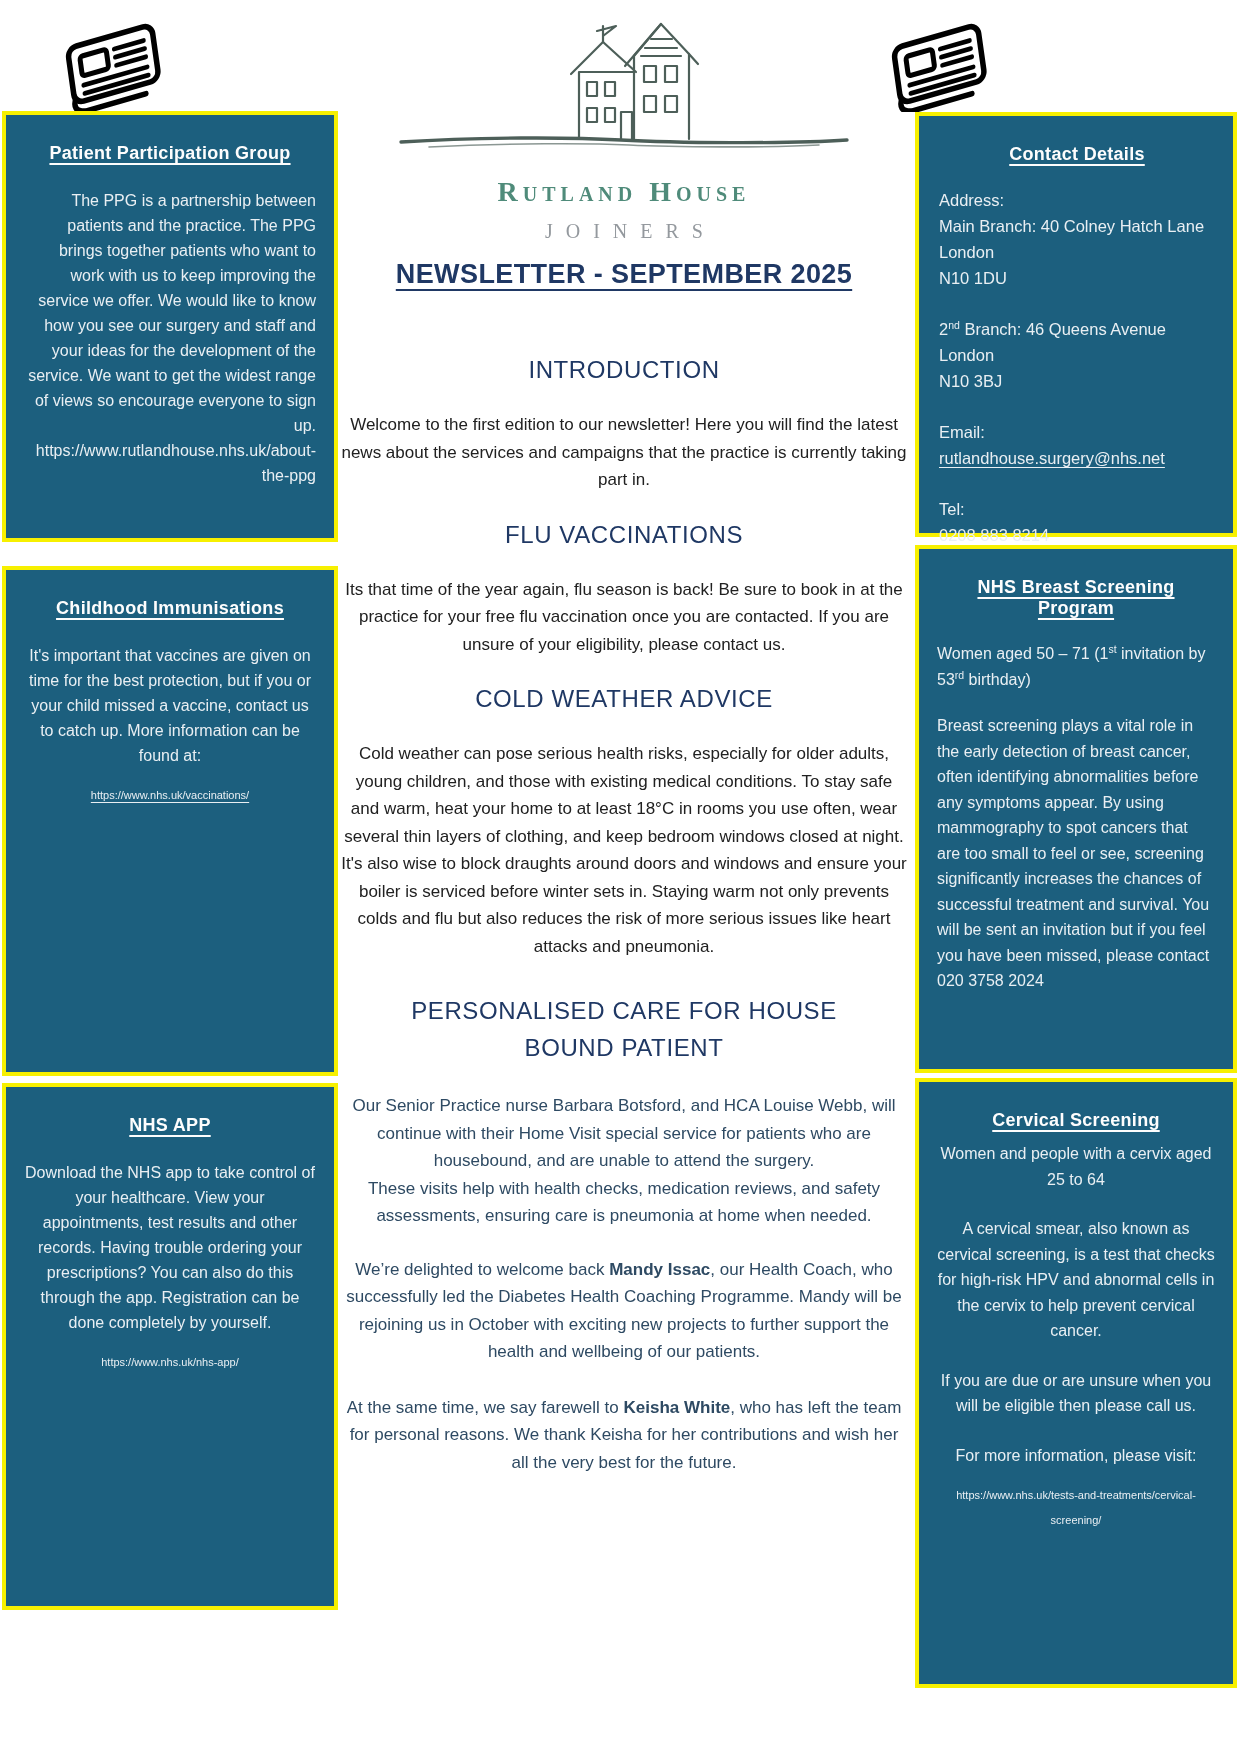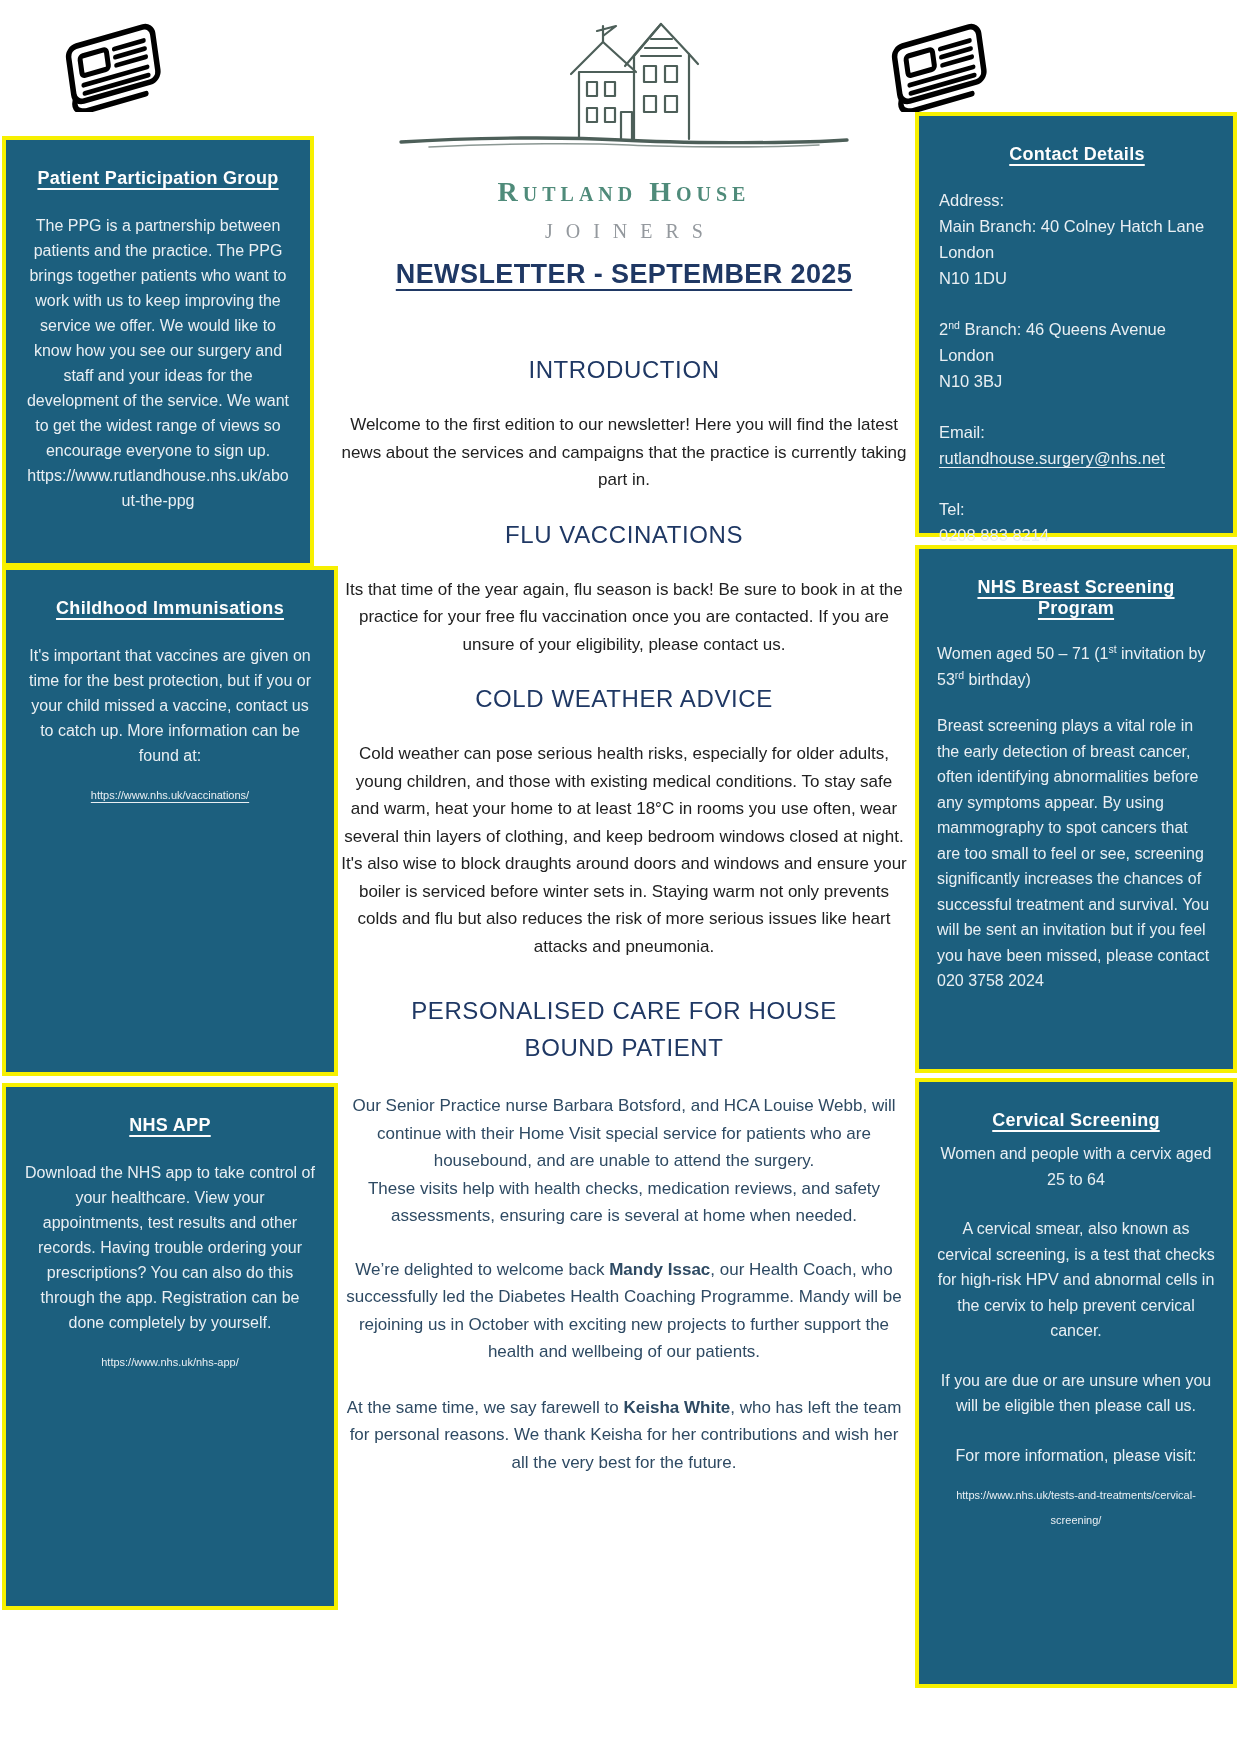--- a/index.html
+++ b/index.html
@@ -5,25 +5,25 @@
   html,body{margin:0;padding:0;background:#fff;}
   .page{position:relative;width:1241px;height:1755px;margin:0 auto;background:#ffffff;
         font-family:"Liberation Sans",sans-serif;overflow:hidden;}
 
   
   .box{position:absolute;box-sizing:border-box;background:#1C5F7E;border:4px solid #F7F000;
        color:#E9EFF3;padding:14px 18px;}
   .box h3{margin:14px 0 0;text-align:center;font-size:18px;font-weight:bold;color:#FDFDFD;
           text-decoration:underline;text-decoration-thickness:2px;text-underline-offset:4px;letter-spacing:.3px;}
   .box .bd{margin:24px 0 0;font-size:16px;line-height:25px;text-align:center;overflow-wrap:anywhere;}
-  .box .bd.left{text-align:center;}
+  .box .bd.left{text-align:right;}
   .box .lnk{margin:15px 0 0;font-size:11px;line-height:25px;text-align:center;cursor:pointer;overflow-wrap:anywhere;}
   .u{text-decoration:underline;text-underline-offset:3px;}
 
-  #box-ppg     {left:2px;  top:136px; width:312px;height:431px;}
+  #box-ppg     {left:2px;  top:111px; width:336px;height:431px;}
   #box-imm     {left:2px;  top:566px; width:336px;height:510px;}
   #box-app     {left:2px;  top:1083px;width:336px;height:527px;}
   #box-contact {left:915px;top:112px; width:322px;height:425px;font-size:16.5px;padding-left:20px;}
   #box-breast  {left:915px;top:545px; width:322px;height:528px;}
   #box-cerv    {left:915px;top:1078px;width:322px;height:610px;}
 
   
   .cline{font-size:16.5px;line-height:26px;text-align:left;}
   .cgap{height:25px;}
   #box-contact .cblock{margin-top:22px;}
@@ -139,21 +139,21 @@
     <p class="para">Welcome to the first edition to our newsletter! Here you will find the latest news about the services and campaigns that the practice is currently taking part in.</p>
 
     <h2 id="h-flu" class="h2">FLU VACCINATIONS</h2>
     <p class="para">Its that time of the year again, flu season is back! Be sure to book in at the practice for your free flu vaccination once you are contacted. If you are unsure of your eligibility, please contact us.</p>
 
     <h2 id="h-cold" class="h2">COLD WEATHER ADVICE</h2>
     <p class="para">Cold weather can pose serious health risks, especially for older adults, young children, and those with existing medical conditions. To stay safe and warm, heat your home to at least 18°C in rooms you use often, wear several thin layers of clothing, and keep bedroom windows closed at night. It's also wise to block draughts around doors and windows and ensure your boiler is serviced before winter sets in. Staying warm not only prevents colds and flu but also reduces the risk of more serious issues like heart attacks and pneumonia.</p>
 
     <h2 id="h-pers" class="h2"><span>PERSONALISED CARE FOR HOUSE</span><br><span>BOUND PATIENT</span></h2>
     <p class="para blue">Our Senior Practice nurse Barbara Botsford, and HCA Louise Webb, will continue with their Home Visit special service for patients who are housebound, and are unable to attend the surgery.</p>
-    <p class="para blue p2">These visits help with health checks, medication reviews, and safety assessments, ensuring care is several at home when needed.</p>
+    <p class="para blue p2">These visits help with health checks, medication reviews, and safety assessments, ensuring care is pneumonia at home when needed.</p>
 
     <p class="para blue"><span>We’re delighted to welcome back </span><span class="bold">Mandy Issac</span><span>, our Health Coach, who successfully led the Diabetes Health Coaching Programme. Mandy will be rejoining us in October with exciting new projects to further support the health and wellbeing of our patients.</span></p>
     <p class="para blue j2"><span>At the same time, we say farewell to </span><span class="bold">Keisha White</span><span>, who has left the team for personal reasons. We thank Keisha for her contributions and wish her all the very best for the future.</span></p>
   </main>
 
   <section id="box-contact" class="box">
     <h3>Contact Details</h3>
     <div class="cblock">
       <div class="cline">Address:</div>
       <div class="cline">Main Branch: 40 Colney Hatch Lane</div>

